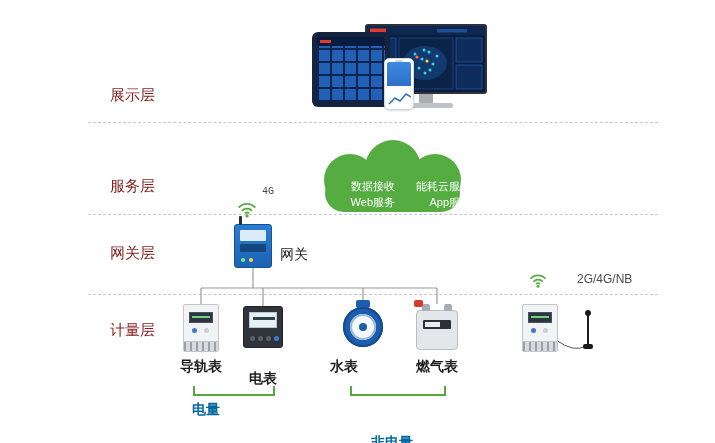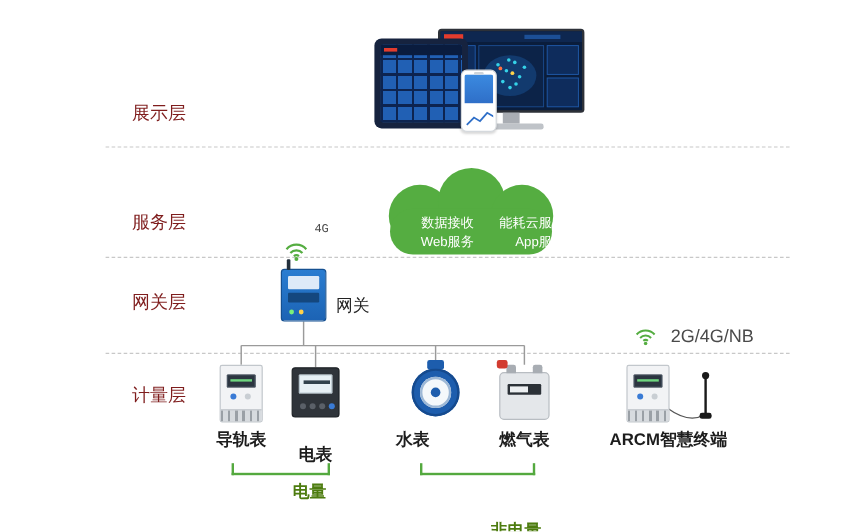--- a/index.html
+++ b/index.html
@@ -1,21 +1,21 @@
 <!DOCTYPE html>
 <html><head>
 <meta charset="utf-8">
 <style>
   html,body{margin:0;padding:0;background:#ffffff;}
   body{font-family:"Liberation Sans","DejaVu Sans",sans-serif;}
   .canvas{position:relative;width:715px;height:443px;background:#ffffff;overflow:hidden;}
   .sep{position:absolute;left:88px;width:570px;border-top:1px dashed #c8c8c8;height:0;}
   .layer-label{position:absolute;left:110px;font-size:15px;color:#7f1d1d;line-height:1;}
   .dev-label{position:absolute;font-size:14px;font-weight:700;color:#1d1d1d;text-align:center;line-height:1;}
-  .grp-label{position:absolute;font-size:14px;font-weight:700;color:#4d7c0f;text-align:right;line-height:1;}
+  .grp-label{position:absolute;font-size:14px;font-weight:700;color:#0369a1;text-align:left;line-height:1;}
   .net-label{position:absolute;font-size:10px;color:#4a4a4a;line-height:1;}
   .bracket{position:absolute;height:8px;border-left:2px solid #54a93f;border-right:2px solid #54a93f;border-bottom:2px solid #54a93f;}
   
   .monitor{position:absolute;left:365px;top:24px;width:122px;height:70px;background:#2d3138;border-radius:3px;padding:2px;box-sizing:border-box;z-index:1;}
   .monitor-neck{position:absolute;left:419px;top:94px;width:14px;height:9px;background:#a9adb3;z-index:1;}
   .monitor-base{position:absolute;left:399px;top:103px;width:54px;height:5px;background:#bfc3c8;border-radius:2px;z-index:1;}
   .tablet{position:absolute;left:312px;top:32px;width:78px;height:75px;background:#16233f;border-radius:6px;padding:5px;box-sizing:border-box;z-index:2;}
   .tab-screen{position:relative;width:100%;height:100%;border-radius:2px;overflow:hidden;
     background-color:#2160b4;
     background-image:repeating-linear-gradient(0deg,#0d2450 0 2px,transparent 2px 13px),
@@ -195,36 +195,35 @@
     <div class="gm-valve"></div>
     <div class="gm-display"></div>
   </div>
 
   <svg class="wifi" style="left:528px;top:272px;" width="20" height="16" viewBox="0 0 24 19">
     <path d="M3 8 A 12 12 0 0 1 21 8" stroke="#55ad41" stroke-width="2" fill="none"></path>
     <path d="M6.5 11.5 A 7.5 7.5 0 0 1 17.5 11.5" stroke="#55ad41" stroke-width="2" fill="none"></path>
     <path d="M9.7 14.3 A 3.6 3.6 0 0 1 14.3 14.3" stroke="#55ad41" stroke-width="2" fill="none"></path>
     <circle cx="12" cy="17" r="1.8" fill="#55ad41"></circle>
   </svg>
-  <div class="net-label" style="left:559px;top:273px;font-size:15px;">2G/4G/NB</div>
+  <div class="net-label" style="left:577px;top:273px;font-size:12px;">2G/4G/NB</div>
 
   <div class="din" style="left:522px;top:304px;">
     <div class="din-lcd"></div>
     <div class="din-btn1"></div>
     <div class="din-btn2"></div>
     <div class="din-term"></div>
   </div>
   <div class="antenna-tip"></div>
   <div class="antenna-stick"></div>
   <div class="antenna-base"></div>
 
   <div class="dev-label" style="left:161px;top:359px;width:80px;">导轨表</div>
   <div class="dev-label" style="left:223px;top:371px;width:80px;">电表</div>
   <div class="dev-label" style="left:304px;top:359px;width:80px;">水表</div>
   <div class="dev-label" style="left:397px;top:359px;width:80px;">燃气表</div>
-  <div class="dev-label" style="left:492px;top:359px;width:130px;">ARCM智慧终端</div>
 
   <div class="bracket" style="left:193px;top:386px;width:78px;"></div>
   <div class="bracket" style="left:350px;top:386px;width:92px;"></div>
   <div class="grp-label" style="left:192px;top:402px;width:80px;">电量</div>
   <div class="grp-label" style="left:371px;top:402px;width:80px;margin-top:33px;">非电量</div>
 
 </div>
 
 </body></html>

